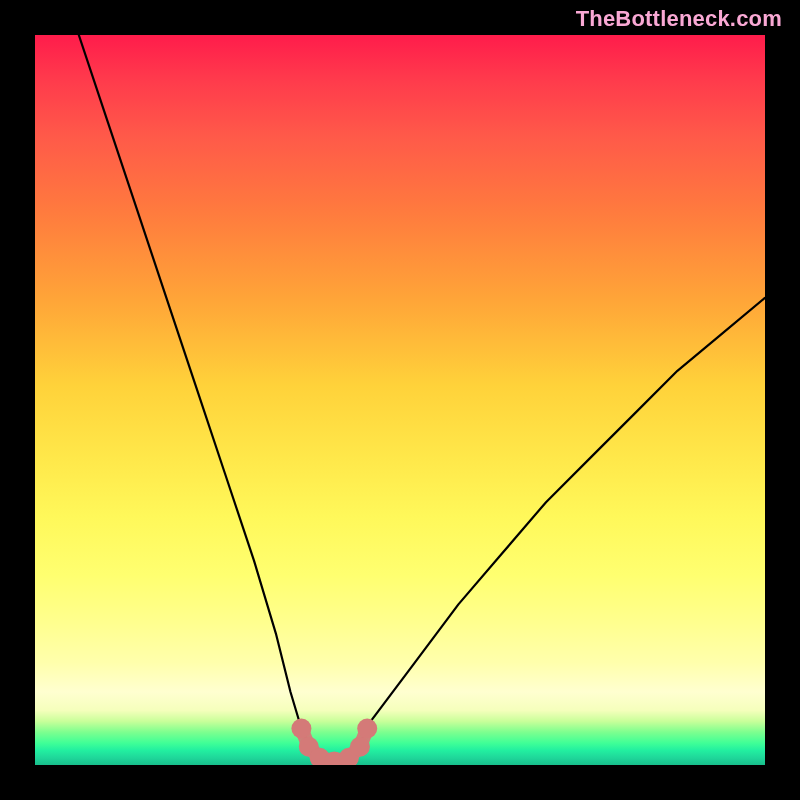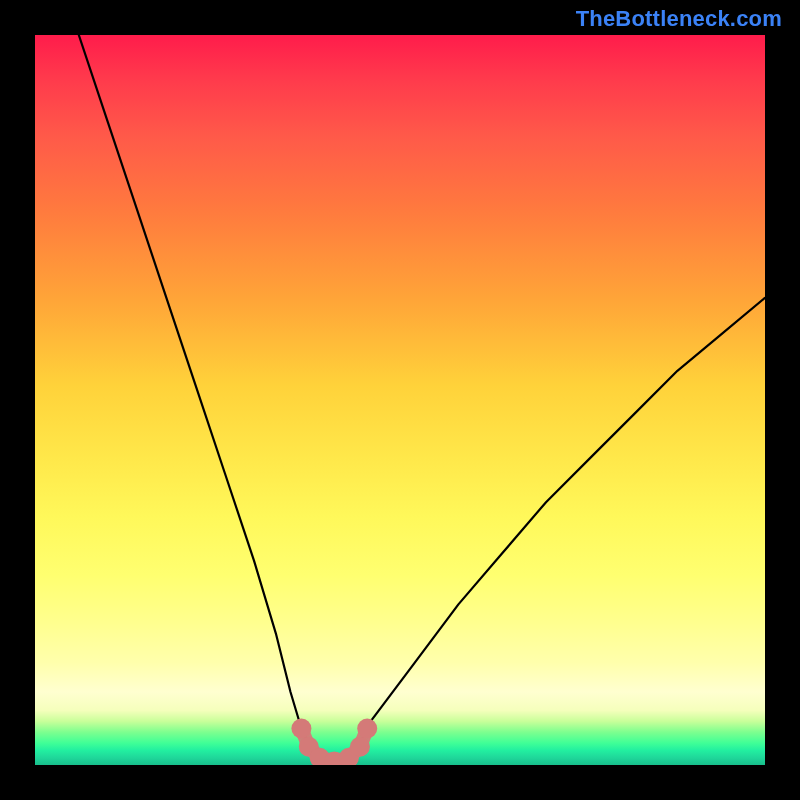--- a/index.html
+++ b/index.html
@@ -14,21 +14,21 @@
   .frame {
     position: relative;
     width: 800px;
     height: 800px;
     background: #000;
   }
   .watermark {
     position: absolute;
     top: 6px;
     right: 18px;
-    color: #3b82f6;
+    color: #f9a8d4;
     font-size: 22px;
     font-weight: 600;
     letter-spacing: 0.2px;
     z-index: 10;
   }
   .plot-area {
     position: absolute;
     left: 35px;
     top: 35px;
     width: 730px;

